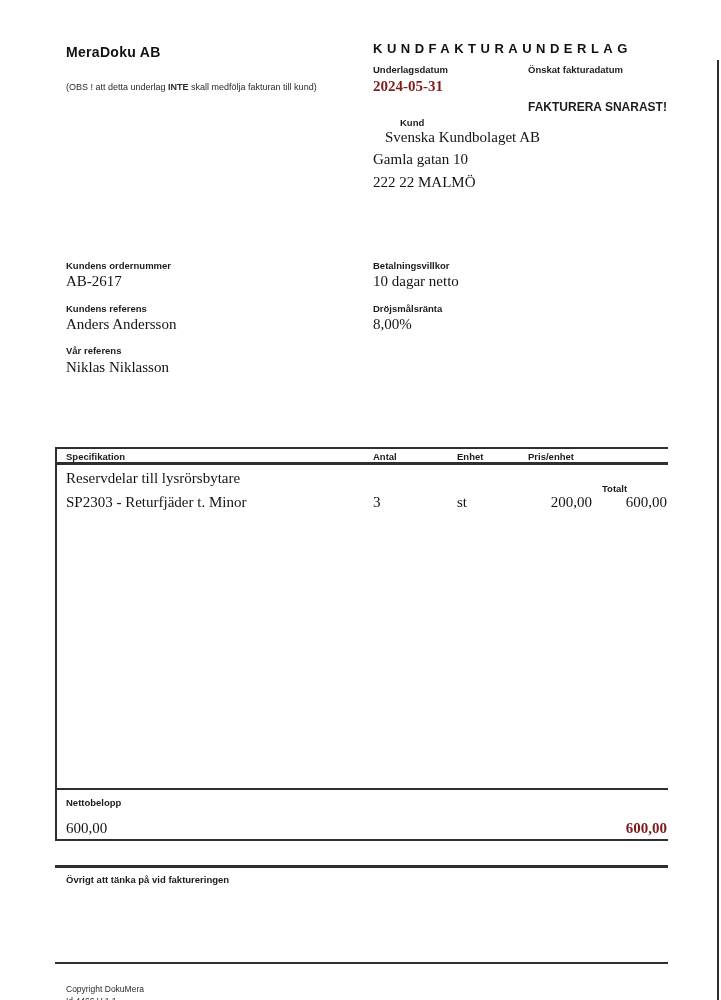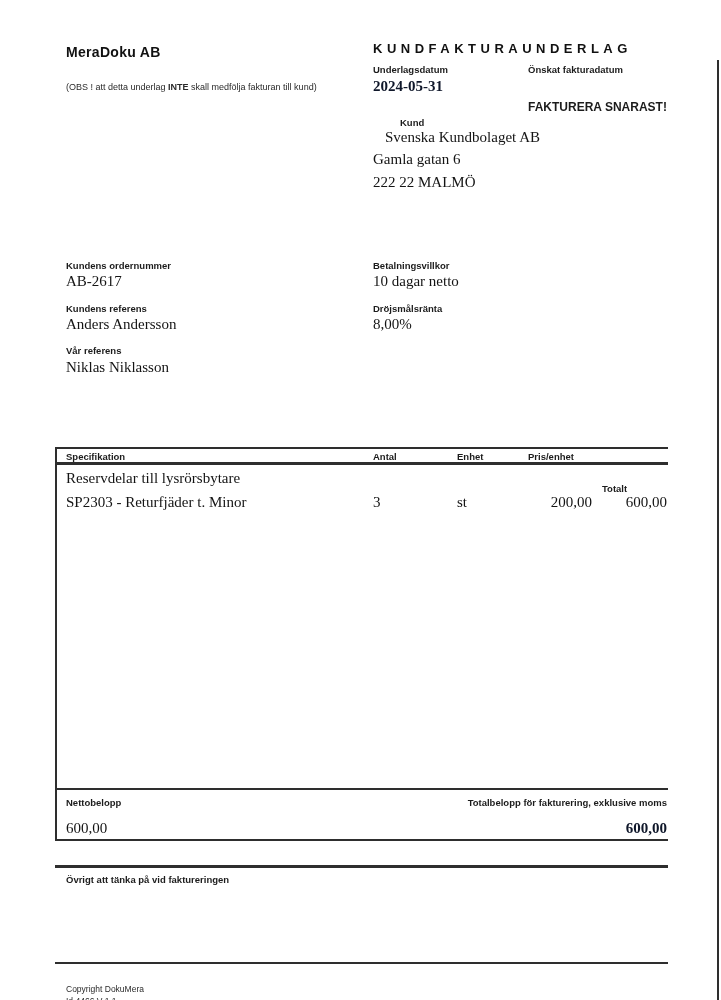--- a/index.html
+++ b/index.html
@@ -8,21 +8,21 @@
     width:721px;height:1000px;
     background:#ffffff;
     overflow:hidden;
     font-family:"Liberation Sans",sans-serif;
     color:#1a1a1a;
   }
   .abs{position:absolute;white-space:nowrap;}
   .lbl{font-family:"Liberation Sans",sans-serif;font-weight:bold;font-size:9.5px;color:#1c1c1c;}
   .lbl-sm{font-family:"Liberation Sans",sans-serif;font-size:8.5px;color:#2a2a2a;}
   .val{font-family:"Liberation Serif",serif;font-size:15px;color:#141414;}
-  .val-bold{font-family:"Liberation Serif",serif;font-size:15px;font-weight:bold;color:#0f172a;}
+  .val-bold{font-family:"Liberation Serif",serif;font-size:15px;font-weight:bold;color:#7f1d1d;}
   .rule{position:absolute;background:#2e2e2e;}
   .company{font-size:14px;font-weight:bold;letter-spacing:0.3px;color:#111;}
   .doc-title{font-size:13px;font-weight:bold;letter-spacing:4.5px;color:#111;}
   .note{font-size:9px;color:#2a2a2a;}
   .fakturera{font-size:12px;font-weight:bold;color:#1c1c1c;}
   .right{text-align:right;}
 </style>
 </head>
 <body>
 
@@ -35,21 +35,21 @@
 
   <div class="abs doc-title" style="left:373px;top:41px;">KUNDFAKTURAUNDERLAG</div>
 
   <div class="abs lbl" style="left:373px;top:64px;">Underlagsdatum</div>
   <div class="abs lbl" style="left:528px;top:64px;">Önskat fakturadatum</div>
   <div class="abs val-bold" style="left:373px;top:78px;">2024-05-31</div>
   <div class="abs fakturera" style="left:528px;top:100px;">FAKTURERA SNARAST!</div>
 
   <div class="abs lbl" style="left:373px;top:117px;padding-left:27px;">Kund</div>
   <div class="abs val" style="left:373px;top:129px;margin-left:12px;">Svenska Kundbolaget AB</div>
-  <div class="abs val" style="left:373px;top:151px;">Gamla gatan 6</div>
+  <div class="abs val" style="left:373px;top:151px;">Gamla gatan 10</div>
   <div class="abs val" style="left:373px;top:174px;">222 22 MALMÖ</div>
 
   <div class="abs lbl" style="left:66px;top:260px;">Kundens ordernummer</div>
   <div class="abs val" style="left:66px;top:273px;">AB-2617</div>
   <div class="abs lbl" style="left:66px;top:303px;">Kundens referens</div>
   <div class="abs val" style="left:66px;top:316px;">Anders Andersson</div>
   <div class="abs lbl" style="left:66px;top:345px;">Vår referens</div>
   <div class="abs val" style="left:66px;top:359px;">Niklas Niklasson</div>
 
   <div class="abs lbl" style="left:373px;top:260px;">Betalningsvillkor</div>
@@ -73,21 +73,20 @@
   <div>
     <div class="abs val" style="left:66px;top:494px;">SP2303 - Returfjäder t. Minor</div>
     <div class="abs val" style="left:373px;top:494px;">3</div>
     <div class="abs val" style="left:457px;top:494px;">st</div>
     <div class="abs val right" style="left:512px;top:494px;width:80px;">200,00</div>
     <div class="abs val right" style="left:587px;top:494px;width:80px;">600,00</div>
   </div>
 
   <div class="rule" style="left:55px;top:788px;width:613px;height:1.5px;"></div>
   <div class="abs lbl" style="left:66px;top:797px;">Nettobelopp</div>
-  <div class="abs lbl right" style="left:400px;top:797px;width:267px;">Totalbelopp för fakturering, exklusive moms</div>
   <div class="abs val" style="left:66px;top:820px;">600,00</div>
   <div class="abs val-bold right" style="left:587px;top:820px;width:80px;">600,00</div>
   <div class="rule" style="left:55px;top:839px;width:613px;height:2px;"></div>
 
   <div class="rule" style="left:55px;top:865px;width:613px;height:2.5px;"></div>
   <div class="abs lbl" style="left:66px;top:874px;">Övrigt att tänka på vid faktureringen</div>
 
   <div class="rule" style="left:55px;top:962px;width:613px;height:1.5px;"></div>
   <div class="abs lbl-sm" style="left:66px;top:984px;">Copyright DokuMera</div>
   <div class="abs lbl-sm" style="left:66px;top:996px;">Id 4466 V 1.1</div>

